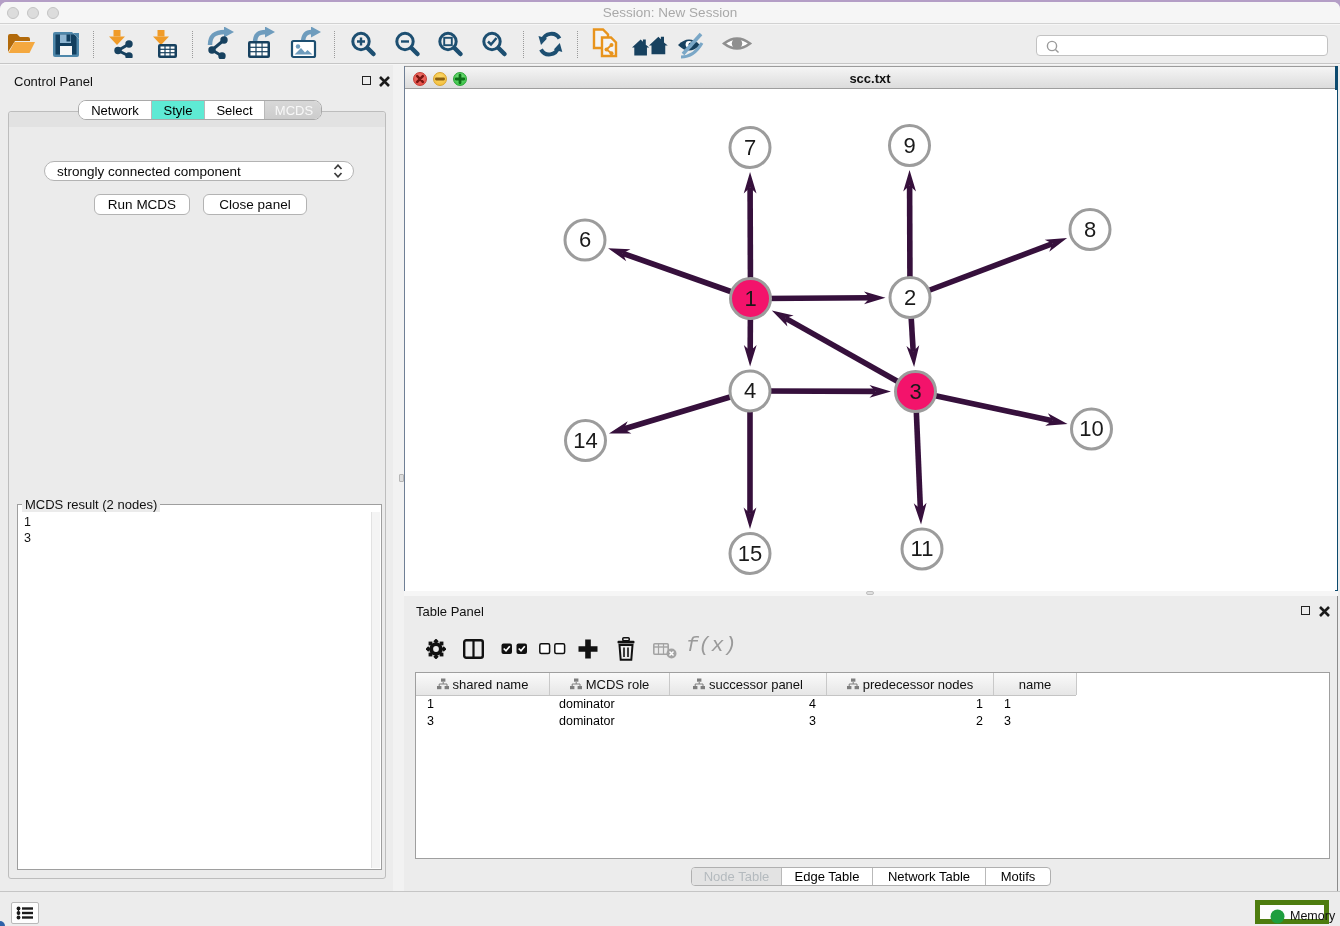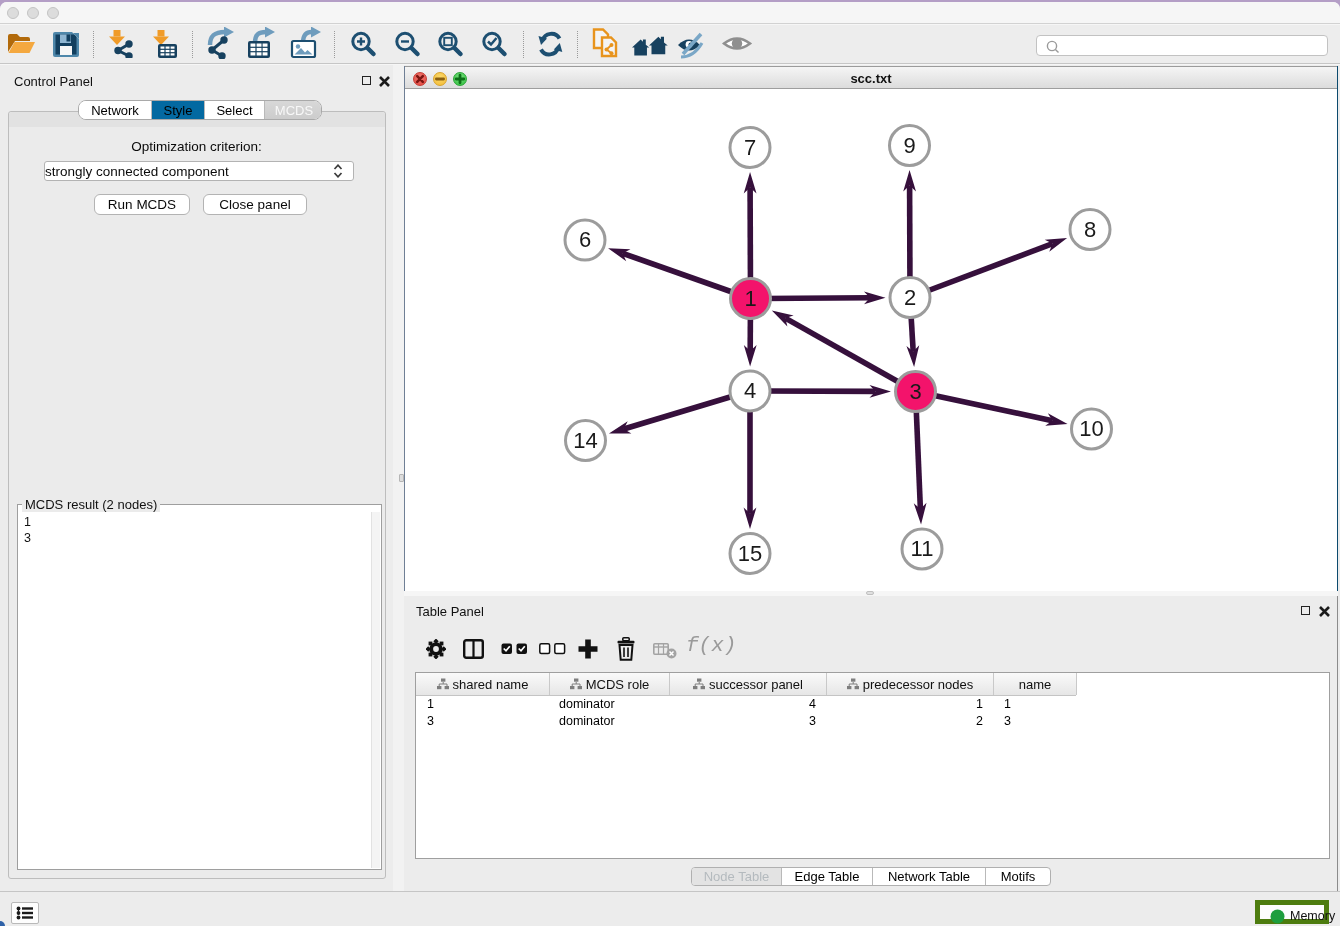--- a/index.html
+++ b/index.html
@@ -16,31 +16,31 @@
 
 #cpanel{position:absolute;left:0;top:0;width:393px;height:100%}
 .phead{font-size:13px;color:#111}
 .floatbtn{position:absolute;width:9px;height:9px;border:1.5px solid #222;background:transparent}
 #cptabs{filter:saturate(1);position:absolute;left:78px;top:35px;width:244px;height:20px;display:flex;border:1px solid #a9a9a9;border-radius:8px;overflow:hidden;font-size:13px;background:#fff}
 #cptabs div{flex:0 0 auto;display:flex;align-items:center;justify-content:center;border-right:1px solid #b9b9b9}
 #cptabs div:last-child{border-right:none}
 #cpbody{position:absolute;left:8px;top:46px;width:378px;height:768px;border:1px solid #bdbdbd;border-radius:3px;background:#ebebeb}
 #cpband{position:absolute;left:0;top:0;width:100%;height:15px;background:#e2e2e2;border-radius:3px 3px 0 0}
 #optlabel{filter:saturate(1);position:absolute;left:0;top:74px;width:100%;text-align:center;font-size:13.5px;color:#0a0a0a}
-#combo{filter:saturate(1);position:absolute;left:44px;top:96px;width:310px;height:20px;background:#fff;border:1px solid #b3b3b3;border-radius:3px;font-size:13.5px;color:#0a0a0a;line-height:19px;}
+#combo{filter:saturate(1);position:absolute;left:44px;top:96px;width:310px;height:20px;background:#fff;border:1px solid #b3b3b3;border-radius:10px;font-size:13.5px;color:#0a0a0a;line-height:19px;padding-left:12px}
 .cbtn{filter:saturate(1);position:absolute;top:129px;height:21px;background:#fff;border:1px solid #b3b3b3;border-radius:6px;font-size:13.5px;color:#0a0a0a;text-align:center;line-height:19px}
 #mcdsbox{filter:saturate(1);position:absolute;left:17px;top:439px;width:365px;height:366px;border:1px solid #9e9e9e;background:#fff}
 #mcdslegend{position:absolute;left:4px;top:-8px;background:#ebebeb;padding:0 3px;font-size:13px;color:#111}
 #mcdslist{position:absolute;left:1px;top:7px;right:1px;bottom:1px;background:#fff;font-size:12.5px;color:#111;padding:2px 0 0 5px;line-height:16px}
 #mcdsscroll{position:absolute;right:1px;top:7px;width:9px;bottom:1px;background:#f4f4f4;border-left:1px solid #e2e2e2}
 
 #vdiv{position:absolute;left:393px;top:0;width:11px;height:100%;background:#f2f2f2}
 #vgrip{position:absolute;left:6px;top:409px;width:5px;height:8px;background:#ddd;border:1px solid #b5b5b5;border-radius:1px}
 
-#netpanel{position:absolute;left:404px;top:1px;width:934px;height:525px;border-left:1px solid #6f7f95;border-right:1px solid #0c4a6e;background:#fff}
+#netpanel{position:absolute;left:404px;top:1px;width:934px;height:525px;border-left:1px solid #6f7f95;border-right:3px solid #0c4a6e;background:#fff}
 #nettitle{position:absolute;left:0;top:0;width:100%;height:23px;background:linear-gradient(#f5f5f5,#dcdcdc);border-top:1px solid #9b9b9b;border-bottom:1px solid #9e9e9e}
 .mac{position:absolute;top:5px;width:14px;height:14px;border-radius:50%;display:flex;align-items:center;justify-content:center}
 #netname{position:absolute;left:0;top:4px;width:100%;text-align:center;font-size:13px;font-weight:bold;color:#111}
 #canvas{position:absolute;left:0;top:24px;width:932px;height:500px;background:#fff;overflow:hidden}
 #canvas svg{margin-top:-1px}
 
 #hgrip{position:absolute;left:462px;top:0px;width:8px;height:4px;background:#e0e0e0;border:1px solid #c0c0c0;border-radius:2px}
 #hdiv{position:absolute;left:404px;top:526px;width:934px;height:5px;background:#f6f6f6}
 
 #tpanel{position:absolute;left:404px;top:531px;width:934px;height:295px;background:#ececec;border-right:1px solid #8b8b8b}
@@ -59,20 +59,21 @@
 #membtn{position:absolute;left:1255px;top:8px;width:74px;height:24px;background:#fdfdfd;border:5px solid #4d7c0f;font-size:12.5px;color:#111}
 svg{display:block}
 </style></head>
 <body>
 <div id="win">
 
 <div id="titlebar">
   <div class="tl" style="left:7px"></div>
   <div class="tl" style="left:27px"></div>
   <div class="tl" style="left:47px"></div>
+  <div id="ttext">Session: New Session</div>
 </div>
 
 <div id="toolbar">
 <div class="tsep" style="left:93px"></div>
       <div class="tsep" style="left:192px"></div>
       <div class="tsep" style="left:334px"></div>
       <div class="tsep" style="left:523px"></div>
       <div class="tsep" style="left:577px"></div>
       <svg class="ticon" style="left:7px;top:5px" width="30" height="26" viewBox="0 0 30 26">
         <path d="M1,22 V6 Q1,4 3,4 H10 L13,7 H21 Q23,7 23,9 V11 H8 L1,22 Z" fill="#b26a0b"></path>
@@ -217,25 +218,24 @@
     <div class="phead" style="position:absolute;left:14px;top:9px">Control Panel</div>
     <div class="floatbtn" style="left:362px;top:11px"></div>
     <svg width="13" height="13" style="position:absolute;left:378px;top:10px">
           <path d="M2,2 L11,11 M11,2 L2,11" stroke="#1a1a1a" stroke-width="2.6"></path>
         </svg>
     <div id="cpbody">
           <div id="cpband"></div>
         </div>
     <div id="cptabs">
       <div style="width:73px;background:#fff">Network</div>
-      <div style="width:53px;background:#0369a1">Style</div>
+      <div style="width:53px;background:#5eead4">Style</div>
       <div style="width:60px;background:#fff">Select</div>
       <div style="width:58px;background:linear-gradient(#d8d8d8,#cccccc);color:#f8f8f8">MCDS</div>
     </div>
-    <div id="optlabel">Optimization criterion:</div>
     <div id="combo">strongly connected component
       <svg width="10" height="14" viewBox="0 0 10 14" style="position:absolute;right:10px;top:2px">
             <path d="M1.5,5 L5,1.2 L8.5,5 M1.5,9 L5,12.8 L8.5,9" fill="none" stroke="#3c3c3c" stroke-width="1.7"></path>
           </svg>
     </div>
     <div class="cbtn" style="left:94px;width:96px">Run MCDS</div>
     <div class="cbtn" style="left:203px;width:104px">Close panel</div>
     <div id="mcdsbox">
       <div id="mcdslist">1<br>3</div>
       <div id="mcdsscroll"></div>

